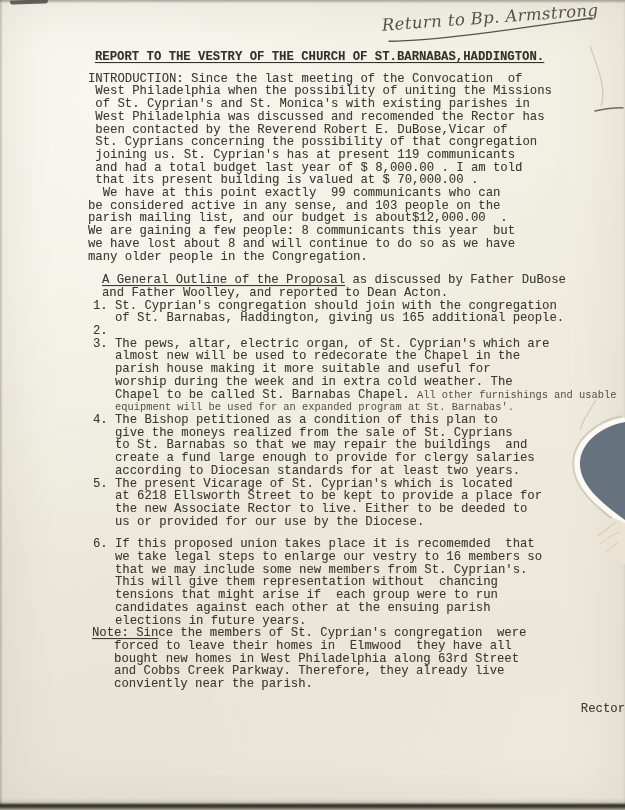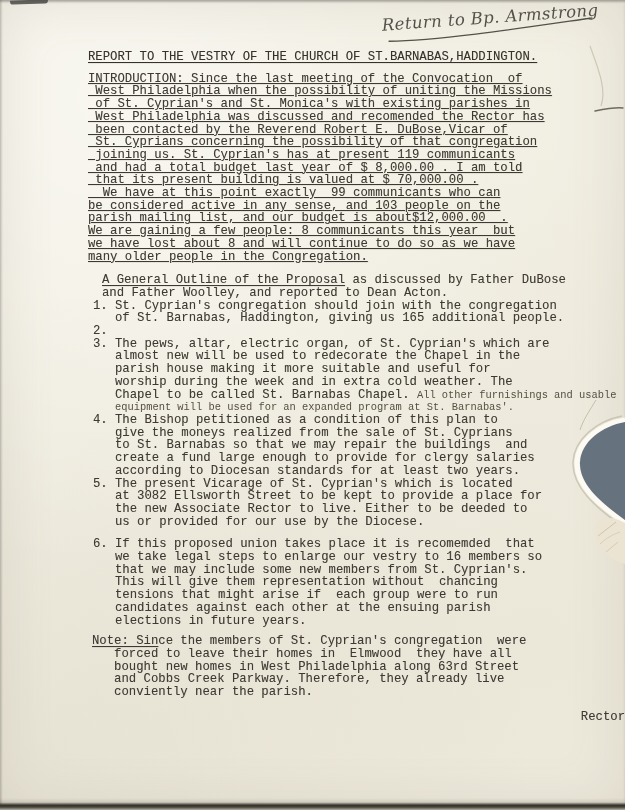--- a/index.html
+++ b/index.html
@@ -17,35 +17,35 @@
   }
   .content{
     position:relative;
     padding:51px 0 0 88px;
     font-size:12.2px;
     line-height:12.7px;
     letter-spacing:0.05px;
     text-shadow:0.3px 0.3px 0 rgba(62,58,51,0.30);
   }
   .title{
-    margin-left:0;margin-bottom:9px;
-    font-weight:normal;color:#36322b;
+    margin-left:7px;margin-bottom:9px;
+    font-weight:bold;color:#36322b;
     text-decoration:underline;text-decoration-thickness:1.2px;text-underline-offset:2px;
     white-space:pre;
   }
   .block{white-space:pre;}
-  .intro{margin-bottom:11px;text-decoration:underline;}
+  .intro{margin-bottom:11px;}
   .heading{margin-left:14px;}
   .u{text-decoration:underline;text-decoration-thickness:1px;text-underline-offset:2px;}
   .item{display:flex;margin-left:5px;}
   .item .num{width:15px;margin-right:7px;flex:none;}
   .item .itext{white-space:pre;}
   .gap-before{margin-top:10px;}
   .small{font-size:10.4px;color:#55503f;text-shadow:none;letter-spacing:0;}
-  .note{margin-left:4px;margin-top:8px;}
+  .note{margin-left:4px;margin-top:0;}
   .signature{margin-left:242px;margin-top:12px;}
   .sig-title{padding-left:38px;text-align:right;}
 
   .hand-note{
     position:absolute;left:382px;top:8px;width:220px;
     transform:rotate(-4deg);
     font-family:"DejaVu Serif","Liberation Serif",serif;
     font-style:italic;font-size:16.5px;color:#54514a;letter-spacing:0.4px;
   }
   .hand-underline{display:block;margin:-3px 0 0 4px;}
@@ -127,21 +127,21 @@
       <div class="itext">The Bishop petitioned as a condition of this plan to
 give the moneys realized from the sale of St. Cyprians
 to St. Barnabas so that we may repair the buildings  and
 create a fund large enough to provide for clergy salaries
 according to Diocesan standards for at least two years.</div>
     </div>
 
     <div class="item">
       <span class="num">5.</span>
       <div class="itext">The present Vicarage of St. Cyprian's which is located
-at 3082 Ellsworth Street to be kept to provide a place for
+at 6218 Ellsworth Street to be kept to provide a place for
 the new Associate Rector to live. Either to be deeded to
 us or provided for our use by the Diocese.</div>
     </div>
 
     <div class="item gap-before">
       <span class="num">6.</span>
       <div class="itext">If this proposed union takes place it is recomemded  that
 we take legal steps to enlarge our vestry to 16 members so
 that we may include some new members from St. Cyprian's.
 This will give them representation without  chancing

